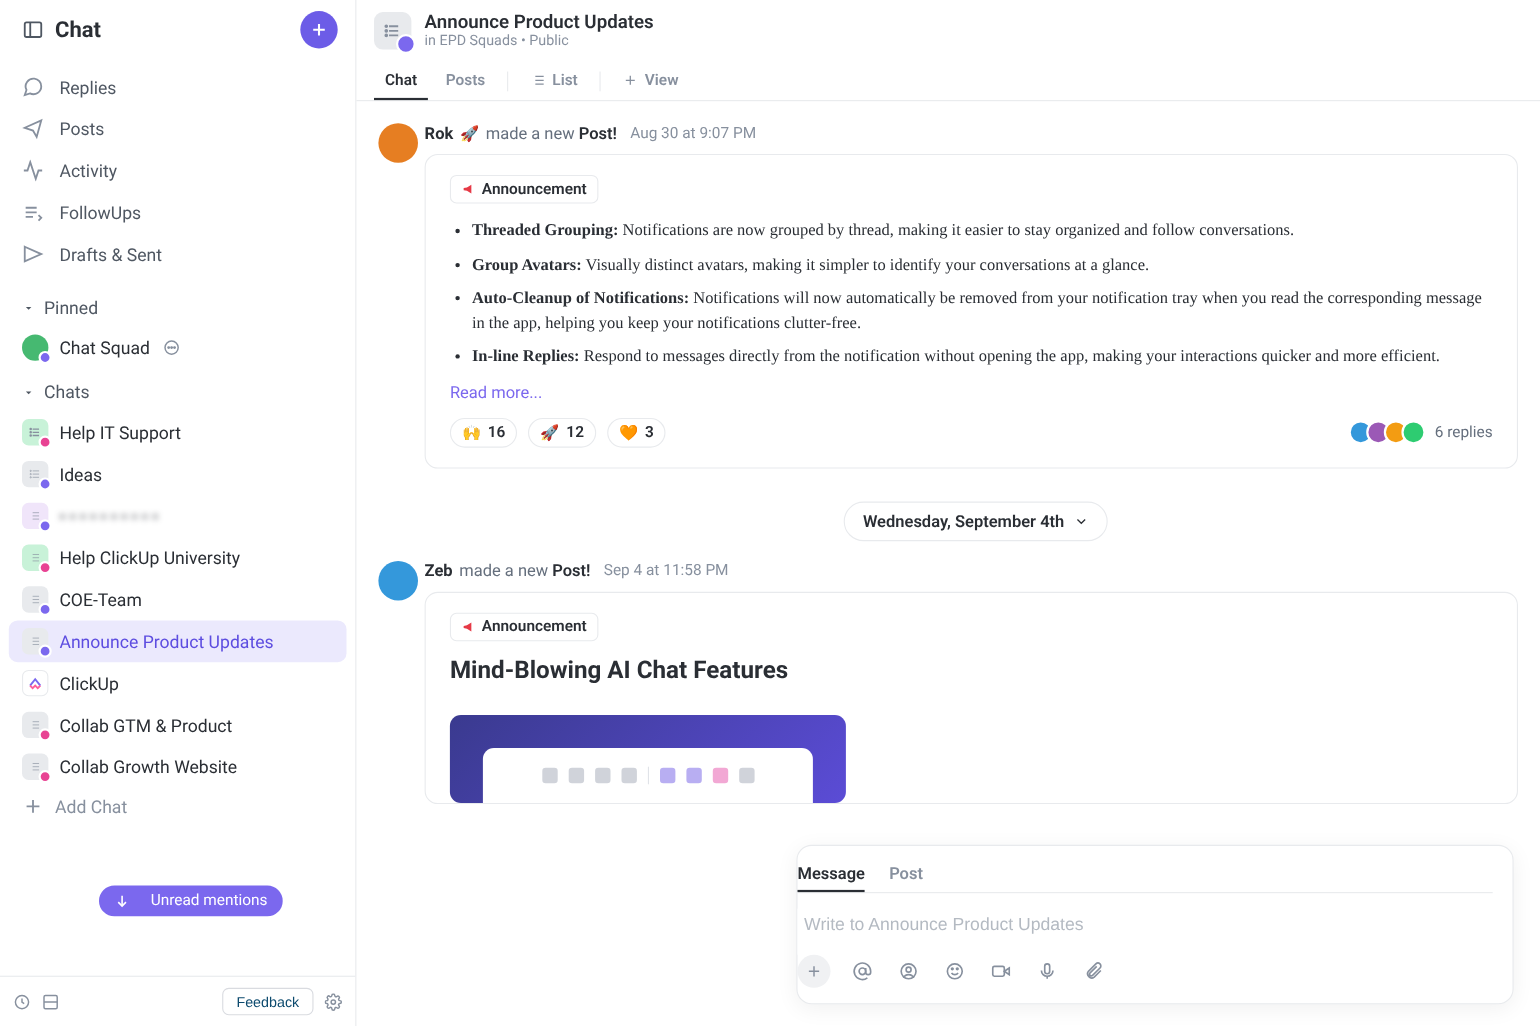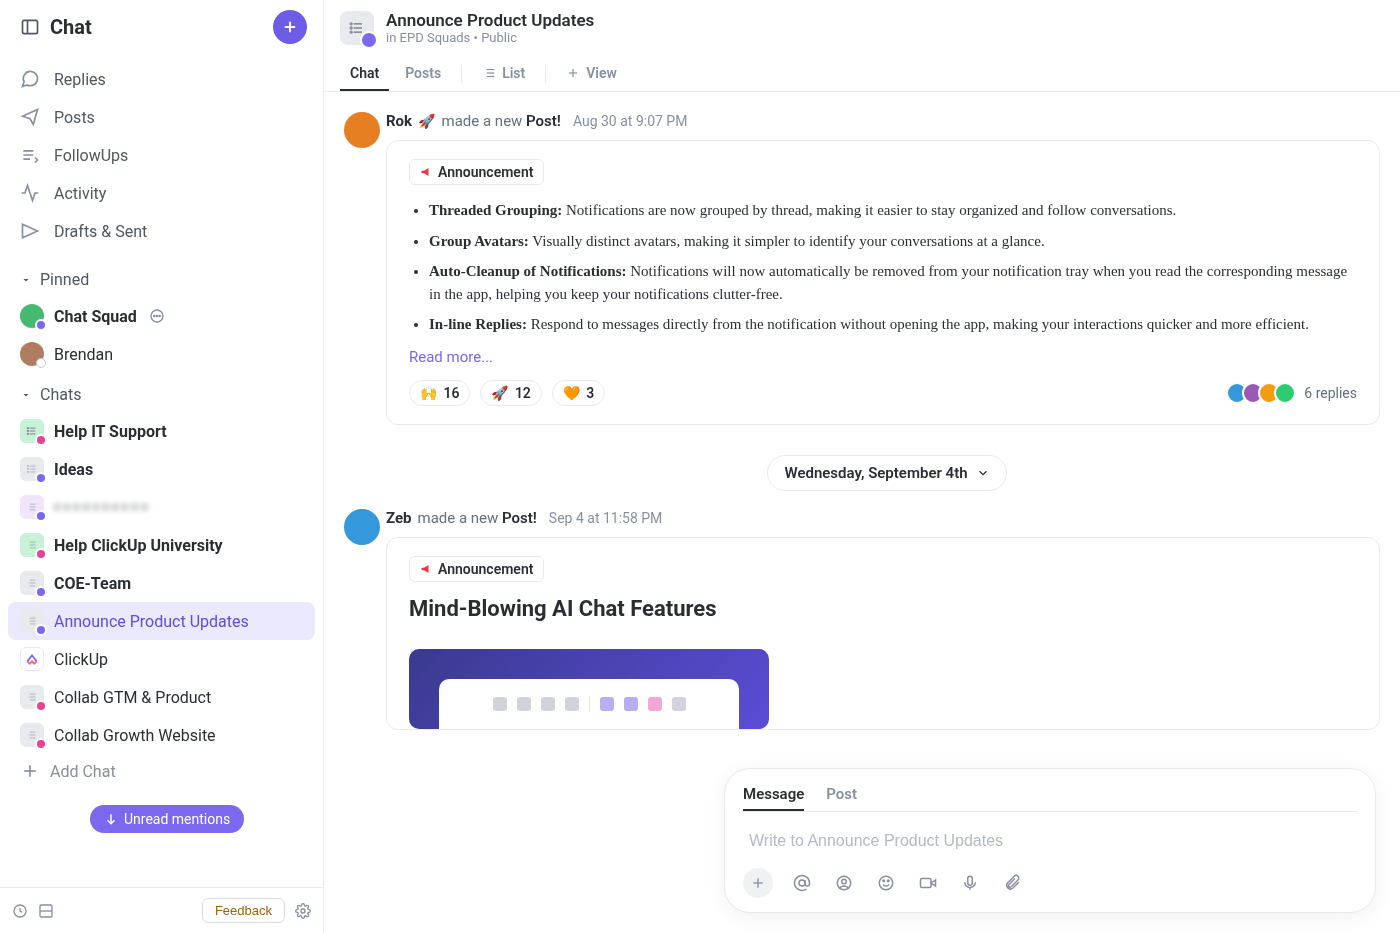--- a/index.html
+++ b/index.html
@@ -11,32 +11,32 @@
 .panel-icon { width: 20px; height: 20px; stroke: #4f5762; }
 .compose-btn { width: 34px; height: 34px; border-radius: 50%; background: #6C5CE7; display: flex; align-items: center; justify-content: center; color: #fff; cursor: pointer; }
 .nav { padding: 6px 8px 10px 8px; }
 .nav-item { display: flex; align-items: center; gap: 14px; padding: 9px 12px; border-radius: 8px; cursor: pointer; color: #4f5762; font-size: 16px; }
 .nav-icon { width: 20px; height: 20px; color: #87909e; position: relative; }
 .section { padding: 2px 8px; }
 .section-header { display: flex; align-items: center; gap: 8px; padding: 8px 12px; color: #4f5762; font-size: 16px; cursor: pointer; }
 .chevron { width: 12px; height: 12px; }
 .chat-item { display: flex; align-items: center; gap: 10px; padding: 7px 12px; border-radius: 8px; cursor: pointer; font-size: 16px; color: #2a2e34; }
 .chat-item.active { background: #ebe9fd; color: #5d4de0; }
-.chat-item.bold { font-weight: 700; }
+.chat-item.bold { font-weight: 400; }
 .chat-avatar { width: 24px; height: 24px; border-radius: 6px; background: #e8eaed; display: flex; align-items: center; justify-content: center; position: relative; flex-shrink: 0; }
 .chat-avatar svg { width: 14px; height: 14px; stroke: #87909e; }
 .chat-badge { position: absolute; bottom: -3px; right: -3px; width: 12px; height: 12px; border-radius: 50%; background: #7b68ee; border: 2px solid #fff; }
 .chat-badge.pink { background: #e84393; }
 .round-avatar { width: 24px; height: 24px; border-radius: 50%; background: #4a90d9; display: flex; align-items: center; justify-content: center; color: #fff; font-size: 11px; font-weight: 600; position: relative; }
 .round-avatar .status { position: absolute; bottom: -2px; right: -2px; width: 10px; height: 10px; border-radius: 50%; background: #fff; border: 1px solid #ccc; }
 .blurred { filter: blur(3px); }
 .sidebar-bottom { margin-top: auto; border-top: 1px solid #e8eaed; padding: 10px 12px; display: flex; align-items: center; gap: 10px; }
-.feedback-btn { margin-left: auto; border: 1px solid #d9dbe0; border-radius: 6px; padding: 4px 12px; font-size: 13px; color: #a16207; background: #fff; cursor: pointer; }
+.feedback-btn { margin-left: auto; border: 1px solid #d9dbe0; border-radius: 6px; padding: 4px 12px; font-size: 13px; color: #0c4a6e; background: #fff; cursor: pointer; }
 .gear-icon, .clock-icon, .layout-icon { width: 16px; height: 16px; color: #87909e; cursor: pointer; }
-.unread-pill { position: absolute; bottom: 100px; left: 90px; background: #7b68ee; color: #fff; border-radius: 16px; padding: 6px 14px; font-size: 14px; display: flex; align-items: center; gap: 6px; cursor: pointer; }
+.unread-pill { position: absolute; bottom: 100px; left: 90px; background: #7b68ee; color: #fff; border-radius: 16px; padding: 6px 14px; font-size: 14px; display: flex; align-items: center; gap: 19px; cursor: pointer; }
 
 .main { flex: 1; display: flex; flex-direction: column; position: relative; }
 .main-header { padding: 10px 16px 0 16px; border-bottom: 1px solid #e8eaed; }
 .title-row { display: flex; align-items: center; gap: 12px; }
 .title-icon { width: 34px; height: 34px; border-radius: 8px; background: #e8eaed; display: flex; align-items: center; justify-content: center; position: relative; }
 .title-icon .badge { position: absolute; bottom: -4px; right: -4px; width: 18px; height: 18px; border-radius: 50%; background: #7b68ee; border: 2px solid #fff; }
 .main-title { font-size: 17px; font-weight: 600; }
 .main-sub { font-size: 13px; color: #87909e; }
 .tabs { display: flex; align-items: center; gap: 6px; margin-top: 12px; }
 .tab { padding: 8px 10px; font-size: 14px; font-weight: 600; color: #87909e; cursor: pointer; display: flex; align-items: center; gap: 6px; border-bottom: 2px solid transparent; }
@@ -69,21 +69,21 @@
 .mini:nth-child(1){background:#3498db} .mini:nth-child(2){background:#9b59b6} .mini:nth-child(3){background:#f39c12} .mini:nth-child(4){background:#2ecc71}
 .date-sep { display: flex; justify-content: center; margin: 18px 0; }
 .date-pill { border: 1px solid #e8eaed; border-radius: 20px; padding: 8px 16px; font-size: 15px; font-weight: 600; cursor: pointer; display: flex; align-items: center; gap: 8px; }
 .card2-title { font-size: 22px; font-weight: 700; margin-bottom: 28px; }
 .embed { width: 360px; height: 80px; border-radius: 10px; background: linear-gradient(135deg, #3a3a8f, #5b4cd6); display: flex; align-items: flex-end; justify-content: center; overflow: hidden; }
 .embed-inner { background: #fff; border-radius: 10px 10px 0 0; width: 300px; height: 50px; display: flex; align-items: center; justify-content: center; gap: 10px; }
 .embed-inner .tb { width: 14px; height: 14px; border-radius: 3px; background: #d0d3da; }
 .embed-inner .tb.purple { background: #b8aef2; }
 .embed-inner .tb.pink { background: #f2a8d4; }
 
-.composer { position: absolute; bottom: 20px; left: 400px; right: 24px; background: #fff; border: 1px solid #e8eaed; border-radius: 26px; box-shadow: 0 4px 20px rgba(0,0,0,0.06); padding: 10px 18px 14px 18px; }
+.composer { position: absolute; bottom: 20px; left: 400px; right: 24px; background: #fff; border: 1px solid #e8eaed; border-radius: 14px; box-shadow: 0 4px 20px rgba(0,0,0,0.06); padding: 10px 18px 14px 0; }
 .comp-tabs { display: flex; gap: 22px; border-bottom: 1px solid #e8eaed; margin-bottom: 14px; }
 .comp-tab { padding: 6px 0; font-size: 15px; font-weight: 600; color: #87909e; cursor: pointer; border-bottom: 2px solid transparent; }
 .comp-tab.active { color: #2a2e34; border-bottom-color: #2a2e34; }
 .comp-input { width: 100%; border: none; outline: none; font-size: 16px; padding: 6px 0 18px 6px; color: #c2410c; }
 .comp-input::placeholder { color: #b4bac2; }
 .comp-toolbar { display: flex; align-items: center; gap: 16px; }
 .comp-btn { width: 26px; height: 26px; color: #87909e; cursor: pointer; display: flex; align-items: center; justify-content: center; }
 .comp-btn.circle { width: 30px; height: 30px; border-radius: 50%; background: #f0f1f3; }
 </style>
 </head>
@@ -114,30 +114,30 @@
       <span>Replies</span>
     </div>
     <div class="nav-item">
       <svg class="nav-icon" viewBox="0 0 24 24" fill="none" stroke="currentColor" stroke-width="2">
           <path d="M3 11l18-8-5 18-4-7-9-3z"></path>
         </svg>
       <span>Posts</span>
     </div>
     <div class="nav-item">
       <svg class="nav-icon" viewBox="0 0 24 24" fill="none" stroke="currentColor" stroke-width="2">
+          <polyline points="22 12 18 12 15 21 9 3 6 12 2 12"></polyline>
+        </svg>
+      <span>Activity</span>
+    </div>
+    <div class="nav-item">
+      <svg class="nav-icon" viewBox="0 0 24 24" fill="none" stroke="currentColor" stroke-width="2">
           <path d="M4 7h12M4 12h12M4 17h8"></path>
           <path d="M18 15l3 3-3 3"></path>
         </svg>
       <span>FollowUps</span>
-    </div>
-    <div class="nav-item">
-      <svg class="nav-icon" viewBox="0 0 24 24" fill="none" stroke="currentColor" stroke-width="2">
-          <polyline points="22 12 18 12 15 21 9 3 6 12 2 12"></polyline>
-        </svg>
-      <span>Activity</span>
     </div>
     <div class="nav-item">
       <svg class="nav-icon" viewBox="0 0 24 24" fill="none" stroke="currentColor" stroke-width="2">
           <polygon points="3 4 21 12 3 20 3 4"></polygon>
         </svg>
       <span>Drafts &amp; Sent</span>
     </div>
   </div>
 
   <div class="section">
@@ -151,26 +151,20 @@
       <div class="round-avatar" style="background:#46b971">
           <div class="chat-badge" style="background:#7b68ee"></div>
         </div>
       <span>Chat Squad</span>
       <svg width="16" height="16" viewBox="0 0 24 24" fill="none" stroke="#87909e" stroke-width="2" style="margin-left:2px">
           <circle cx="12" cy="12" r="9"></circle>
           <circle cx="8" cy="12" r="1" fill="#87909e"></circle>
           <circle cx="12" cy="12" r="1" fill="#87909e"></circle>
           <circle cx="16" cy="12" r="1" fill="#87909e"></circle>
         </svg>
-    </div>
-    <div class="chat-item">
-      <div class="round-avatar" style="background:#b07d62">
-          <div class="status"></div>
-        </div>
-      <span>Brendan</span>
     </div>
   </div>
 
   <div class="section">
     <div class="section-header">
       <svg class="chevron" viewBox="0 0 24 24" fill="currentColor">
           <path d="M7 10l5 5 5-5z"></path>
         </svg>
       <span>Chats</span>
     </div>

